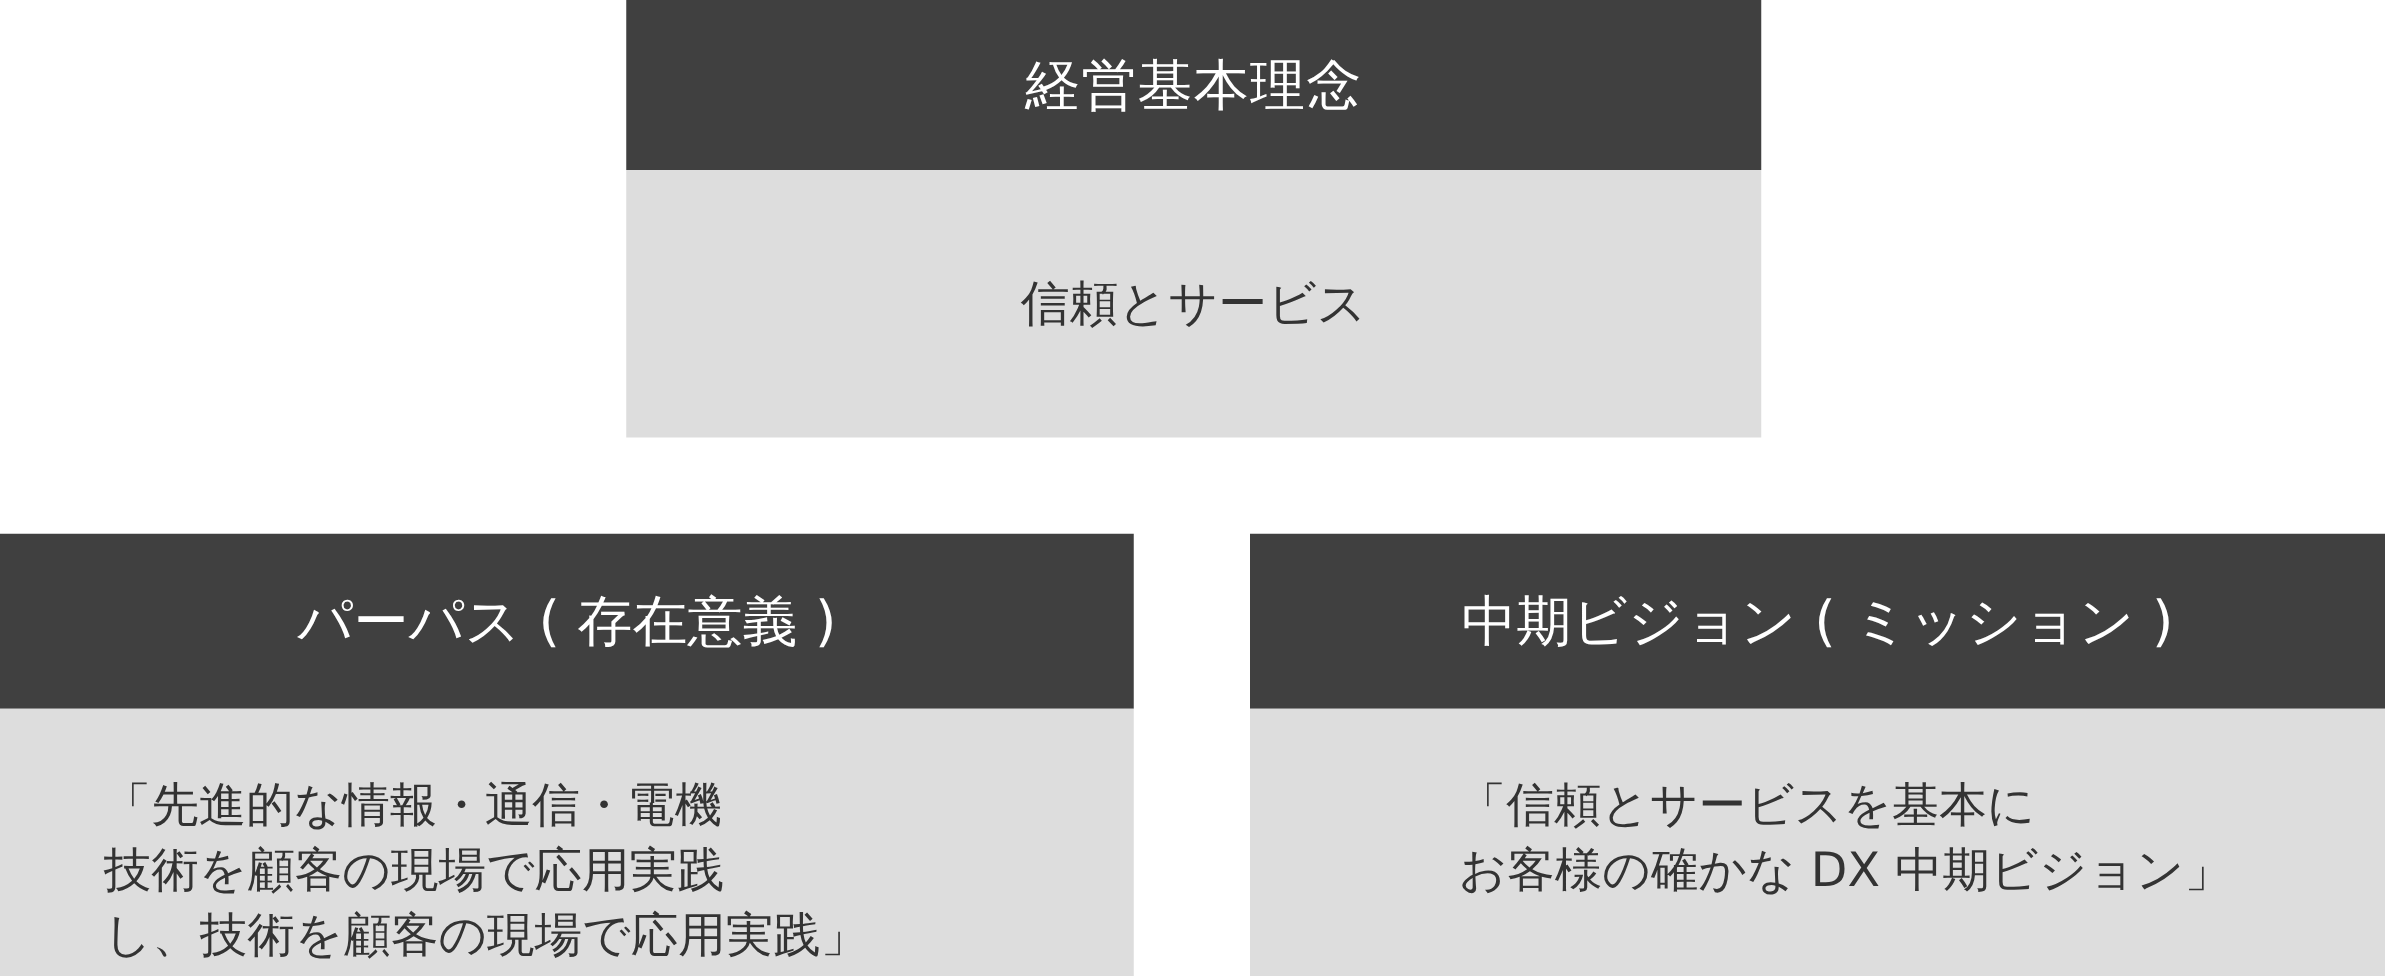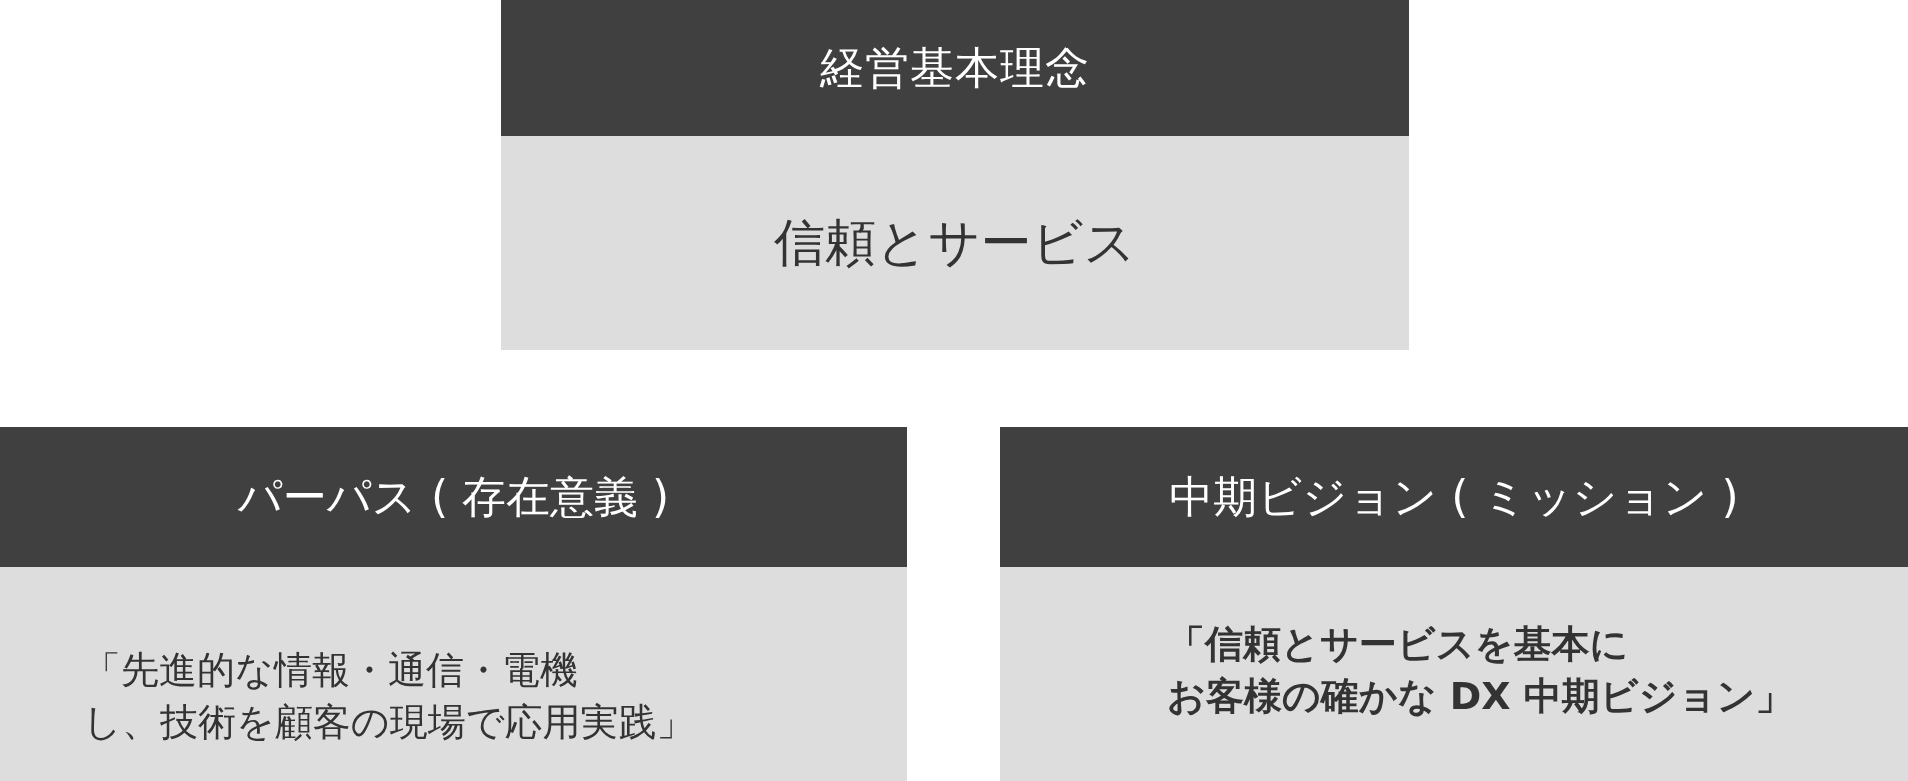--- a/index.html
+++ b/index.html
@@ -41,21 +41,21 @@
       height: 350px;
     }
     #box-philosophy .box-header {
       height: 136px;
       font-size: 44px;
       letter-spacing: 1px;
     }
     #box-philosophy .box-body {
       height: 214px;
       justify-content: center;
-      font-size: 51px;
+      font-size: 39px;
       padding-bottom: 0;
     }
     
     #box-purpose {
       left: 0;
       top: 427px;
       width: 907px;
       height: 354px;
     }
     #box-purpose .box-header {
@@ -90,21 +90,20 @@
       line-height: 52px;
     }
     .lines div {
       white-space: nowrap;
     }
     #box-purpose .lines {
       margin-top: -10px;
     }
     #box-vision .lines {
       margin-top: -8px;
-      font-weight: bold;
     }
   </style>
 </head>
 <body>
 
 <div class="box" id="box-philosophy">
   <div class="box-header">
     <span>経営基本理念</span>
   </div>
   <div class="box-body">
@@ -112,20 +111,21 @@
   </div>
 </div>
 
 <div class="box" id="box-purpose">
   <div class="box-header">
     <span>パーパス ( 存在意義 )</span>
   </div>
   <div class="box-body">
     <div class="lines">
       <div>「先進的な情報・通信・電機</div>
+      <div>技術を顧客の現場で応用実践</div>
       <div>し、技術を顧客の現場で応用実践」</div>
     </div>
   </div>
 </div>
 
 <div class="box" id="box-vision">
   <div class="box-header">
     <span>中期ビジョン ( ミッション )</span>
   </div>
   <div class="box-body">

